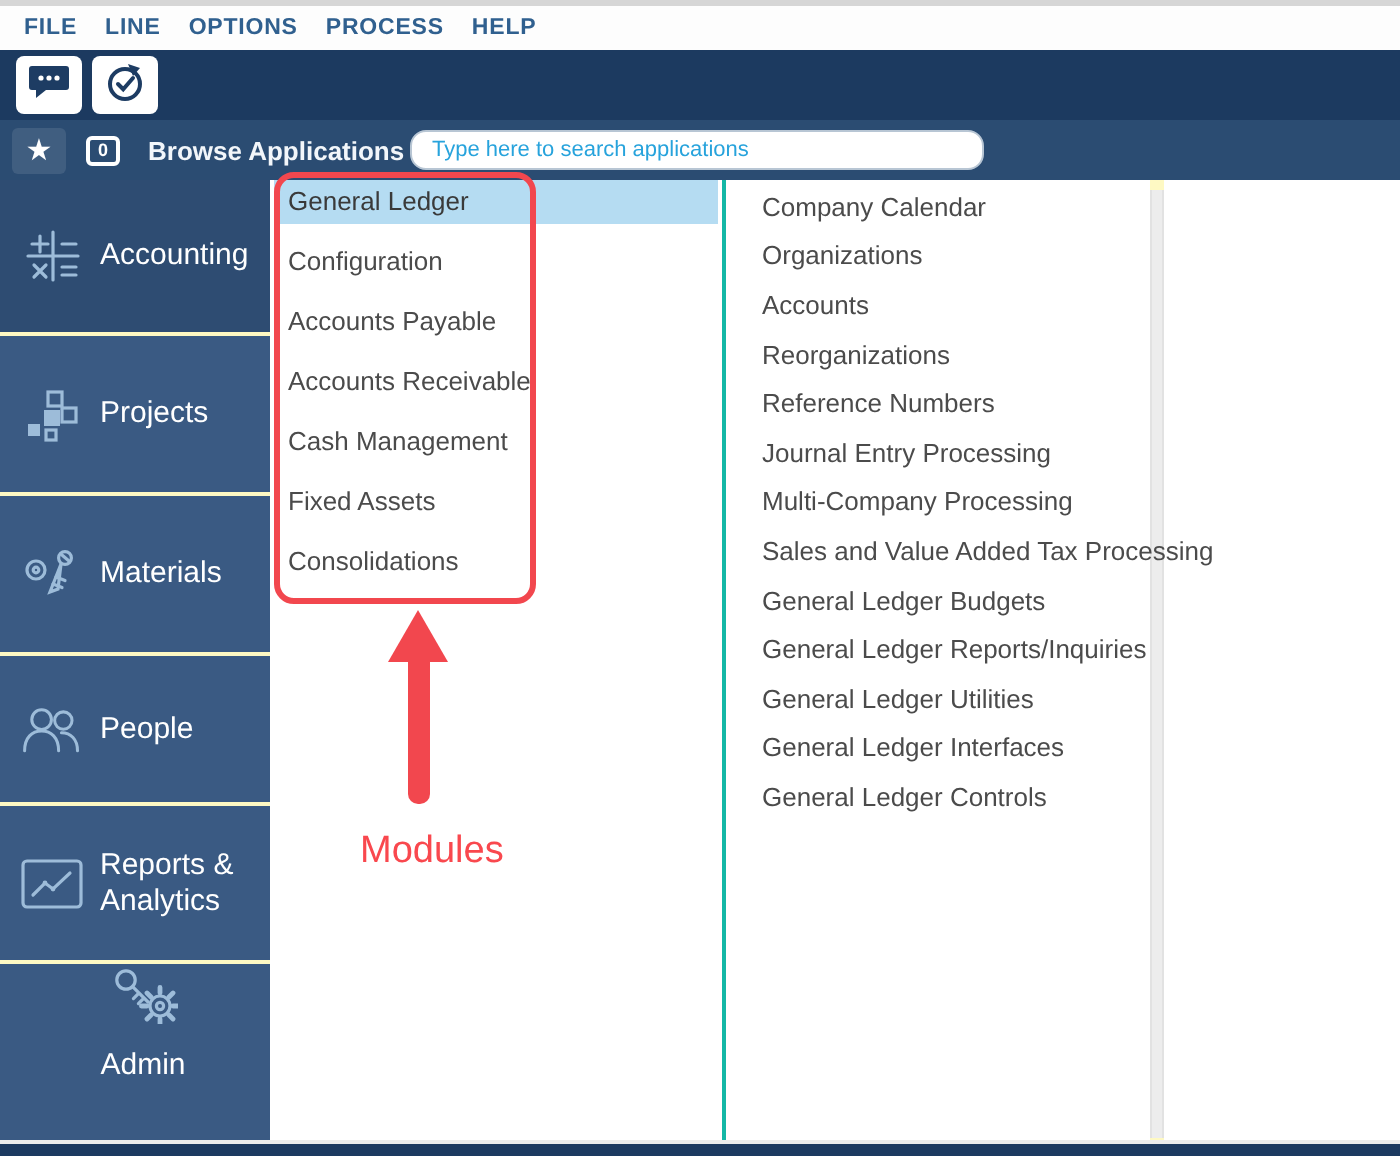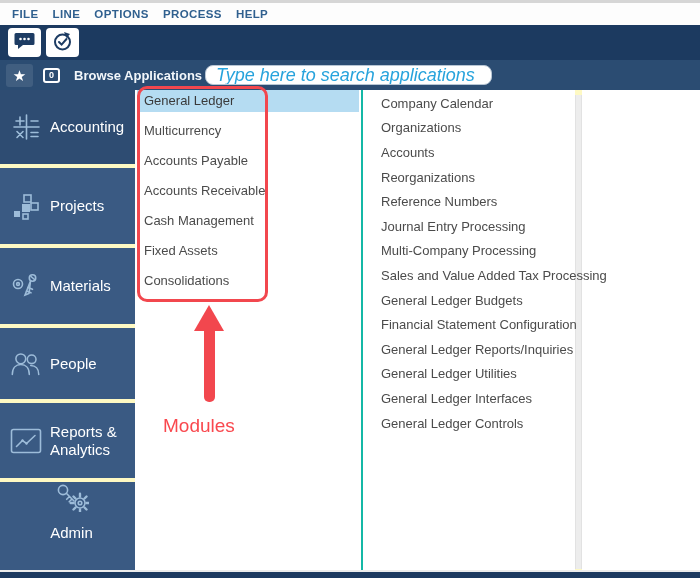--- a/index.html
+++ b/index.html
@@ -27,30 +27,30 @@
   .star-btn { width:27px; height:23px; margin-left:6px; background:rgba(255,255,255,.10);
               border:none; border-radius:3px; color:#fff; font-size:15px; line-height:21px;
               cursor:pointer; }
   .zero-badge { margin-left:10px; width:17px; height:15px; border:2px solid #fff; border-radius:3px;
                 color:#fff; font-size:9px; font-weight:bold; display:flex; align-items:center;
                 justify-content:center; }
   .appbar-label { margin-left:14px; color:#f2f6fa; font-size:13px; font-weight:bold; }
   .search-input { position:absolute; left:205px; top:5px; width:287px; height:20px;
                   border:1px solid #b8c6d4; border-radius:8px; padding:0 10px;
                   font-family:"Liberation Sans", sans-serif;
-                  font-size:18px; font-style:italic; color:#27a3dc; outline:none; }
+                  font-size:11px; color:#27a3dc; outline:none; }
   .search-input::placeholder { color:#27a3dc; opacity:1; }
 
   
   .main { position:absolute; top:90px; left:0; width:700px; height:480px; display:flex; }
 
   
   .sidebar { width:135px; height:100%; background:#3a5a83; display:flex; flex-direction:column; }
   .side-item { display:flex; align-items:center; padding-left:8px; gap:6px;
-               border-bottom:4px solid #fef9c3; cursor:pointer; }
+               border-bottom:2px solid #fef9c3; cursor:pointer; }
   .side-item.active { background:#2e4c72; }
   .side-icon { width:36px; display:flex; justify-content:center; flex:0 0 36px; }
   .side-icon svg { stroke:#9dbcd9; fill:none; stroke-width:1.6; stroke-linecap:round; }
   .side-label { color:#fff; font-size:15px; line-height:18px; }
   .h78{height:78px}.h80{height:80px}.h75{height:75px}.h79{height:79px}.h88{height:88px; border-bottom:none;flex-direction:column;}
 
   
   .panel { background:#fff; height:100%; }
   .modules-panel { width:228px; border-right:2px solid #14b8a6; padding-top:0; }
   .module-item { height:30px; line-height:22px; padding-left:9px; font-size:13px; color:#4b4b4b;
@@ -70,21 +70,21 @@
   .bottombar { position:absolute; top:572px; left:0; width:100%; height:6px; background:#1c3a60; }
 
   
   .red-box { position:absolute; left:137px; top:86px; width:131px; height:216px;
              border:3px solid #f2474e; border-radius:10px; pointer-events:none; z-index:5; }
   .red-arrow-head { position:absolute; left:194px; top:305px; width:0; height:0;
                     border-left:15px solid transparent; border-right:15px solid transparent;
                     border-bottom:26px solid #f2474e; z-index:5; }
   .red-arrow-shaft { position:absolute; left:204px; top:329px; width:11px; height:73px;
                      background:#f2474e; border-radius:0 0 5px 5px; z-index:5; }
-  .red-label { position:absolute; left:163px; top:415px; font-size:19px; color:#f9484e; z-index:5; }
+  .red-label { position:absolute; left:180px; top:415px; font-size:19px; color:#f9484e; z-index:5; }
 
   .glyph-navy { stroke:#1d3c63; fill:none; stroke-width:2; stroke-linecap:round; }
 </style>
 </head>
 <body>
 
 <div class="screen">
 
   <div class="win-strip"></div>
 
@@ -201,39 +201,38 @@
             <circle cx="25" cy="21" r="5"></circle>
             <circle cx="25" cy="21" r="1.8"></circle>
           </svg>
         </span>
         <span class="side-label">Admin</span>
       </div>
     </div>
 
     <div class="panel modules-panel">
       <div class="module-item selected">General Ledger</div>
-      <div class="module-item">Multicurrency</div>
+      <div class="module-item">Configuration</div>
       <div class="module-item">Accounts Payable</div>
       <div class="module-item">Accounts Receivable</div>
       <div class="module-item">Cash Management</div>
       <div class="module-item">Fixed Assets</div>
       <div class="module-item">Consolidations</div>
     </div>
 
     <div class="panel menu-panel">
       <div class="menu-item-row">Company Calendar</div>
       <div class="menu-item-row">Organizations</div>
       <div class="menu-item-row">Accounts</div>
       <div class="menu-item-row">Reorganizations</div>
       <div class="menu-item-row">Reference Numbers</div>
       <div class="menu-item-row">Journal Entry Processing</div>
       <div class="menu-item-row">Multi-Company Processing</div>
       <div class="menu-item-row">Sales and Value Added Tax Processing</div>
       <div class="menu-item-row">General Ledger Budgets</div>
-      <div class="menu-item-row">Financial Statement Configuration</div>
       <div class="menu-item-row">General Ledger Reports/Inquiries</div>
       <div class="menu-item-row">General Ledger Utilities</div>
       <div class="menu-item-row">General Ledger Interfaces</div>
       <div class="menu-item-row">General Ledger Controls</div>
     </div>
 
     <div class="scroll-track"></div>
 
     <div class="panel empty-panel"></div>
   </div>

